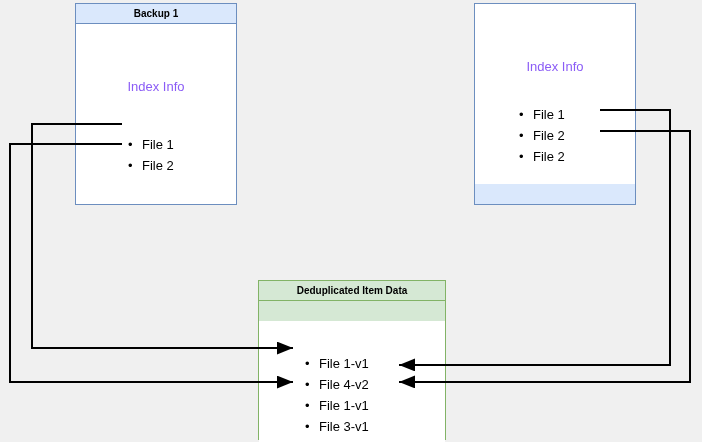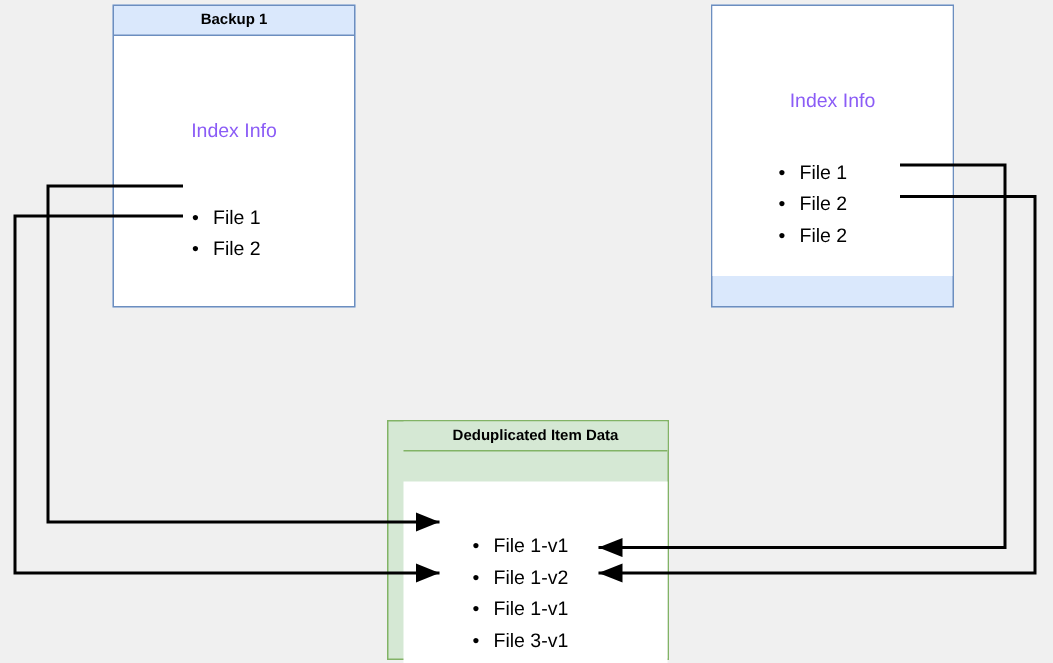--- a/index.html
+++ b/index.html
@@ -56,21 +56,20 @@
     background: #dae8fc;
     border-bottom: 1px solid #6c8ebf;
   }
   .backup-box .box-body {
     background: #ffffff;
   }
   
   .dedup-box {
     border: 1px solid #82b366;
     background: #d5e8d4;
-    padding-left: 10px;
   }
   .dedup-box .box-header {
     background: #d5e8d4;
     border-bottom: 1px solid #82b366;
   }
   .dedup-box .box-body {
     background: #ffffff;
   }
   .index-title {
     position: absolute;
@@ -127,21 +126,21 @@
         <li>File 2</li>
       </ul>
     </div>
   </div>
 
   <div class="box dedup-box" style="left:258px; top:280px; width:188px; height:160px;">
     <div class="box-header">Deduplicated Item Data</div>
     <div class="box-body" style="height:138px;margin-top:20px;">
       <ul class="file-list" style="left:42px; top:32px;">
         <li>File 1-v1</li>
-        <li>File 1-v2</li>
+        <li>File 4-v2</li>
         <li>File 1-v1</li>
         <li>File 3-v1</li>
       </ul>
     </div>
   </div>
 
   <svg class="edges" viewBox="0 0 702 442">
     <defs>
       <marker id="arrow" markerWidth="9" markerHeight="9" refX="8" refY="3.2" orient="auto" markerUnits="strokeWidth">
         <path d="M0,0 L8,3.2 L0,6.4 z" fill="#000000"></path>

